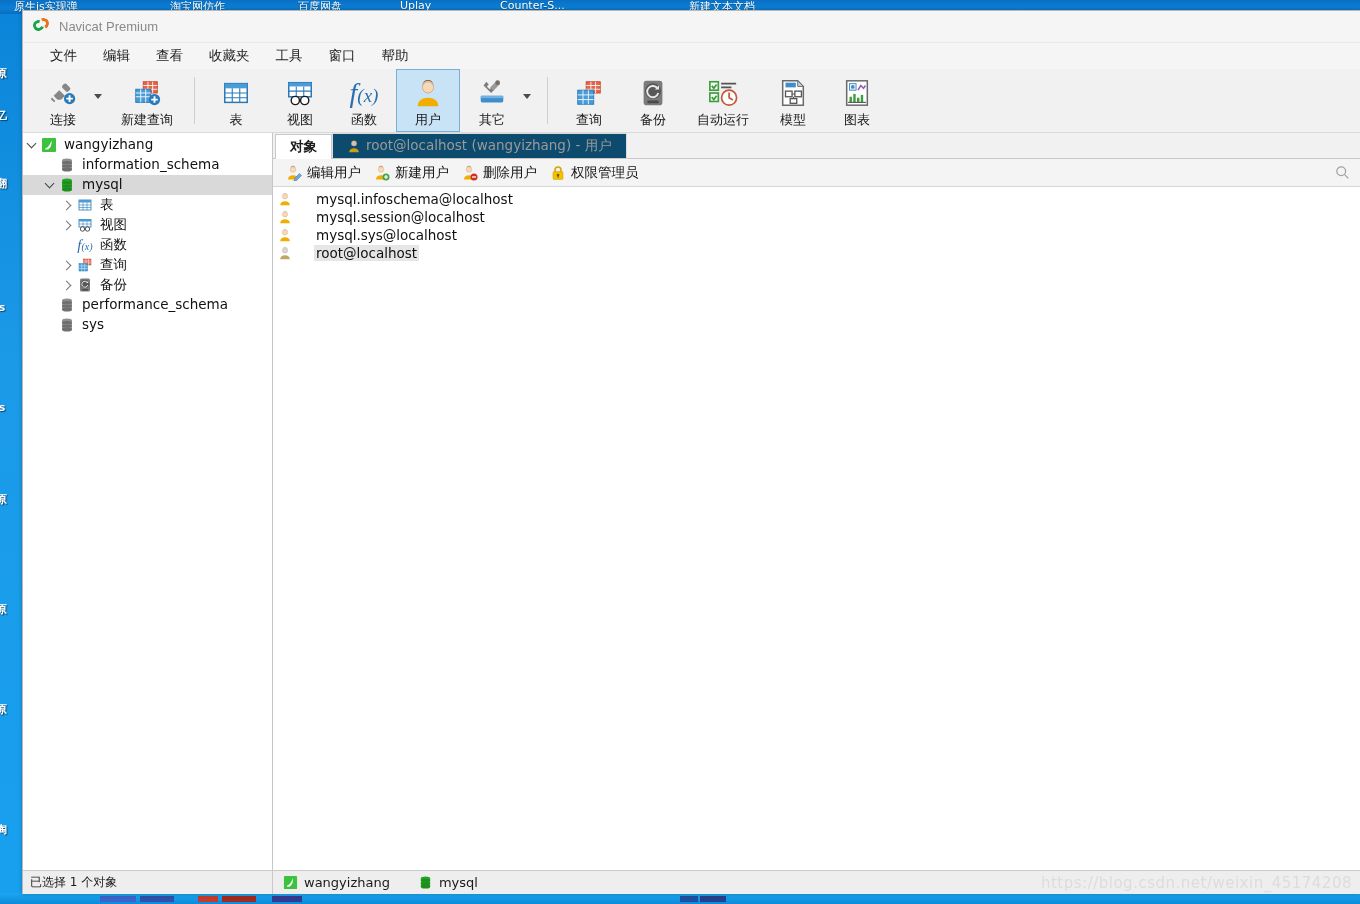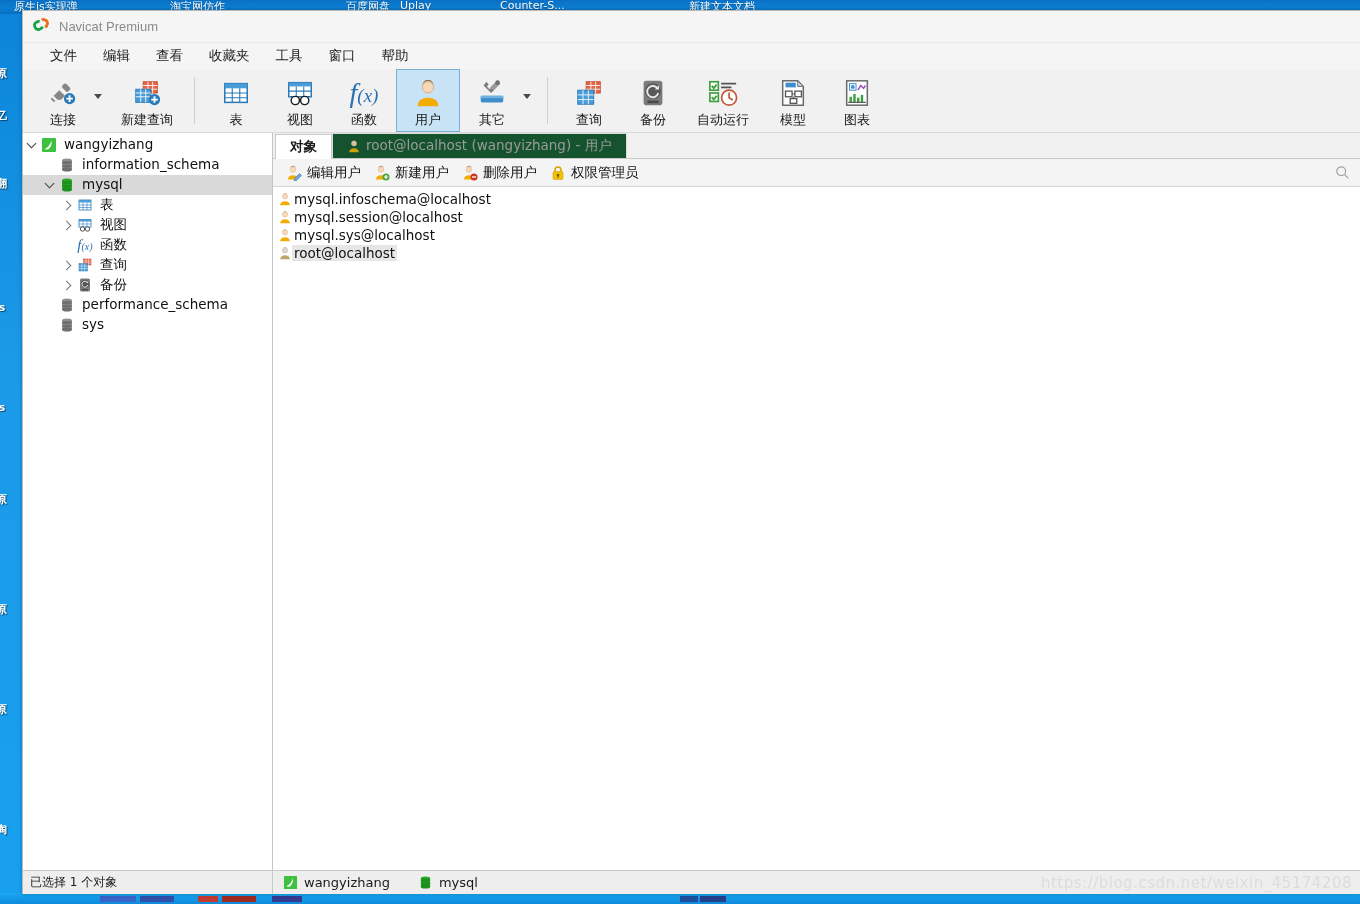--- a/index.html
+++ b/index.html
@@ -131,36 +131,36 @@
     height:26px; flex:0 0 26px; display:flex; align-items:flex-end;
     background:#f1f1f1; border-bottom:1px solid #c9c9c9; padding-left:2px;
   }
   .tab {
     height:25px; display:flex; align-items:center; padding:0 14px; font-size:13.5px;
     border:1px solid transparent; border-bottom:none; cursor:default;
     font-family:"DejaVu Sans","Liberation Sans",sans-serif; color:#1c1c1c;
     gap:5px;
   }
   .tab.active { background:#fff; border-color:#c9c9c9; font-weight:bold; position:relative; top:1px; }
-  .tab.inactive { background:#14532d; border-color:#dcdcdc; color:#9a9a9a; }
+  .tab.inactive { background:#0c4a6e; border-color:#dcdcdc; color:#9a9a9a; }
 
   #objbar {
     height:28px; flex:0 0 28px; background:#f4f4f4; border-bottom:1px solid #d6d6d6;
     display:flex; align-items:center; padding-left:8px; gap:0;
   }
   .obj-btn {
     display:flex; align-items:center; gap:5px; padding:2px 8px 2px 5px;
     font-size:13.5px; color:#141414; cursor:default;
     font-family:"DejaVu Sans","Liberation Sans",sans-serif;
   }
   #search-btn { margin-left:auto; margin-right:10px; opacity:.6; cursor:default; }
 
   #listarea { flex:1 1 auto; background:#fff; overflow:auto; padding-top:3px; }
   .user-row {
-    height:18px; display:flex; align-items:center; gap:0;
+    height:18px; display:flex; align-items:center; gap:22px;
     padding-left:5px; font-size:13.5px; color:#111; cursor:default;
     font-family:"DejaVu Sans","Liberation Sans",sans-serif;
   }
   .user-row .uname { padding:0 2px; }
   .user-row.selected .uname { background:#e6e6e6; }
 
   
   #statusbar {
     height:24px; flex:0 0 24px; background:#eeeeee; border-top:1px solid #c9c9c9;
     display:flex; align-items:center; position:relative;
@@ -177,21 +177,21 @@
     font-family:"DejaVu Sans",sans-serif; pointer-events:none;
   }
   svg { display:block; }
 </style>
 </head>
 <body>
 
 <div id="desktop-taskbar-top">
     <div class="tb-item" style="left: 14px;">原生js实现弹</div>
     <div class="tb-item" style="left: 170px;">淘宝网仿作</div>
-    <div class="tb-item" style="left: 298px; margin-left: 48px;">百度网盘</div>
+    <div class="tb-item" style="left: 298px;">百度网盘</div>
     <div class="tb-item" style="left: 400px;">Uplay</div>
     <div class="tb-item" style="left: 500px;">Counter-S...</div>
     <div class="tb-item" style="left: 689px;">新建文本文档</div>
   </div>
 <div id="desktop-icons">
     <div class="desk-ico" style="top: 54px;">原</div>
     <div class="desk-ico" style="top: 96px;">忆</div>
     <div class="desk-ico" style="top: 164px;">翻</div>
     <div class="desk-ico" style="top: 288px;">js</div>
     <div class="desk-ico" style="top: 388px;">js</div>

